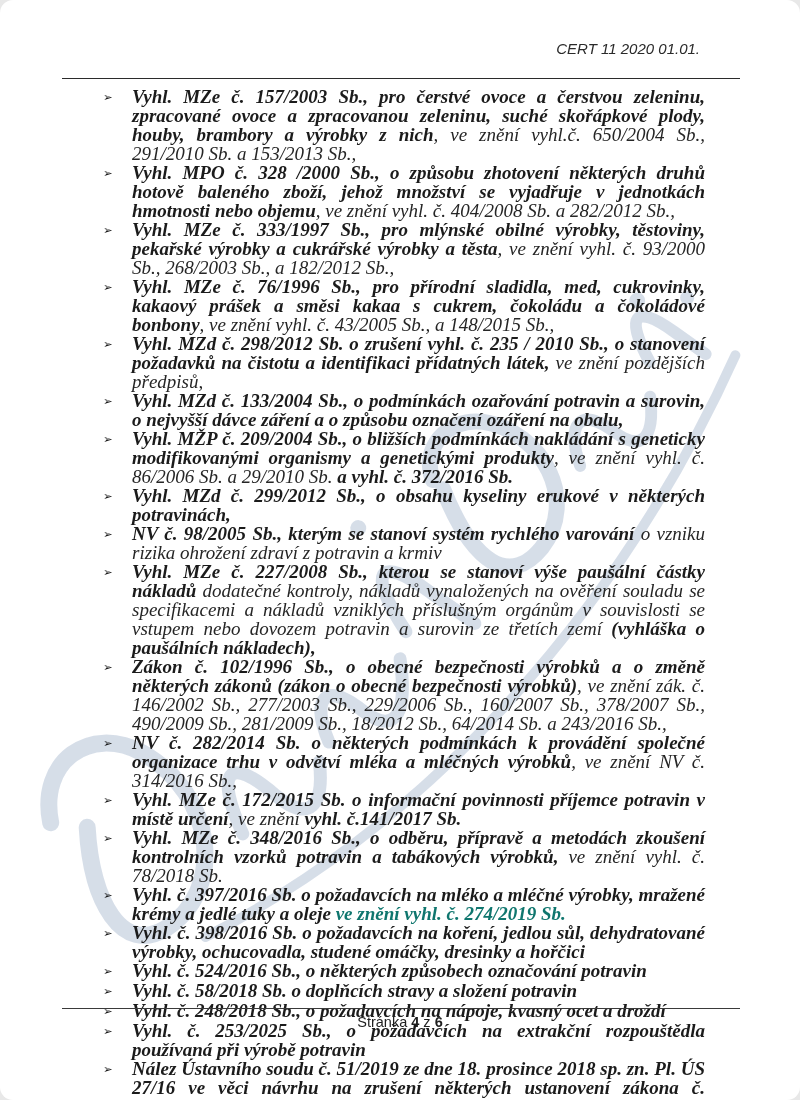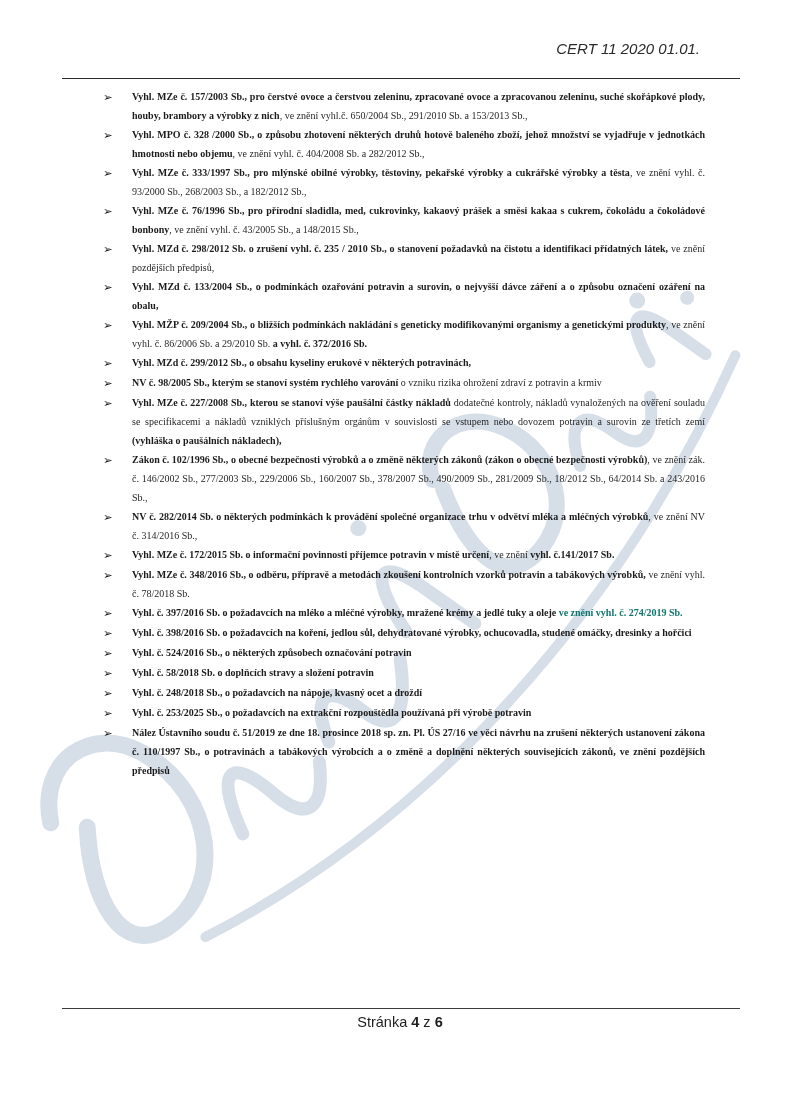--- a/index.html
+++ b/index.html
@@ -4,20 +4,21 @@
 <style>
   html,body{margin:0;padding:0;background:#e8e8e8;}
   .page{
     position:relative;
     width:800px;height:1100px;
     background:#ffffff;
     margin:0 auto;
     overflow:hidden;
     font-family:"Liberation Serif", serif;
     color:#1b1b1b;
+    border-radius:13px;
   }
   .watermark{
     position:absolute;left:0;top:0;width:800px;height:1100px;
     z-index:0;pointer-events:none;
   }
   .content{position:relative;z-index:1;}
   .header{
     position:absolute;top:40px;left:0;right:100px;
     text-align:right;
     font-family:"Liberation Sans", sans-serif;
@@ -37,22 +38,23 @@
     flex:none;width:29px;
     font-family:"DejaVu Sans", sans-serif;
     font-size:11.5px;
     line-height:19px;
     color:#141414;
     padding-top:1px;
   }
   .itext{
     flex:1;
     text-align:justify;
-    font-size:10px;
+    font-size:19px;
     line-height:19px;
+    font-style:italic;
   }
   .seg-bold{font-weight:bold;}
   .seg-regular{font-weight:normal;color:#262626;}
   .seg-redbold{font-weight:bold;}
   .footer-rule{
     position:absolute;top:1008px;left:62px;width:678px;
     border-top:1.5px solid #3a3a3a;
   }
   .footer{
     position:absolute;top:1014px;left:0;width:100%;

